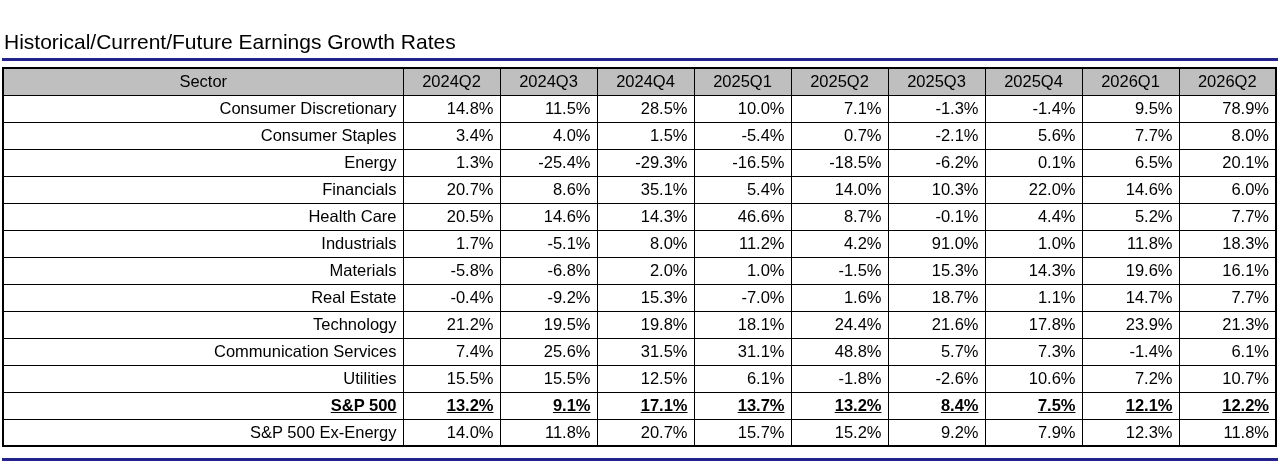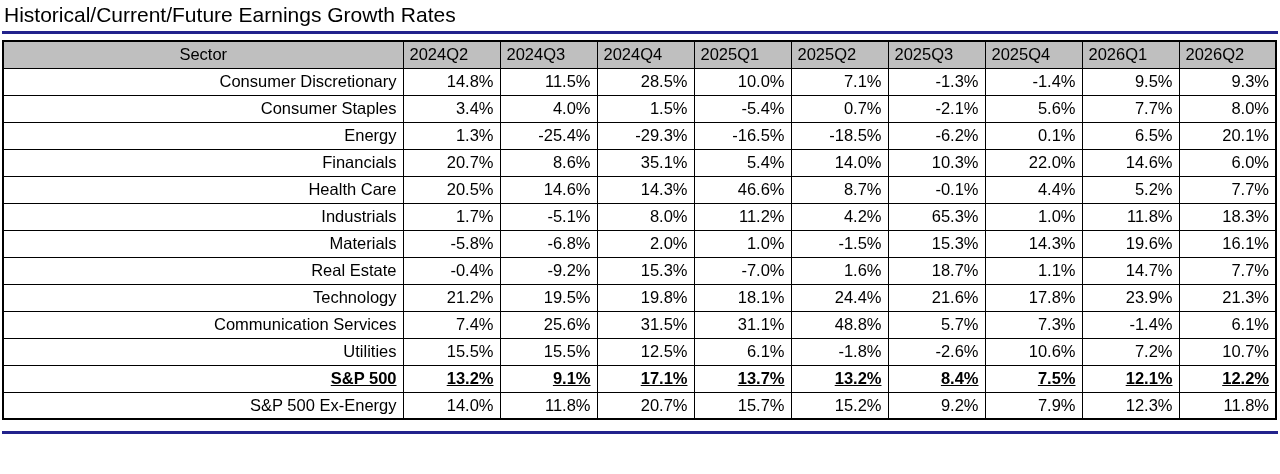--- a/index.html
+++ b/index.html
@@ -12,20 +12,21 @@
     background: #ffffff;
     font-family: "Liberation Sans", sans-serif;
     color: #000000;
     overflow: hidden;
   }
   .page {
     position: relative;
     width: 1280px;
     height: 440px;
     box-sizing: border-box;
+    margin-top: 27px;
   }
   .title {
     font-size: 21px;
     line-height: 26px;
     padding: 2px 0 3px 4px;
     color: #000;
     white-space: nowrap;
   }
   .title-rule {
     height: 3px;
@@ -55,21 +56,21 @@
     line-height: 19px;
     height: 27px;
     padding: 0 6px;
     box-sizing: border-box;
     white-space: nowrap;
     overflow: hidden;
   }
   table.earnings thead th {
     background: #bfbfbf;
     font-weight: normal;
-    text-align: left;
+    text-align: center;
   }
   table.earnings thead th.sector-head {
     text-align: center;
   }
   td.sector-name {
     text-align: right;
   }
   td.value {
     text-align: right;
   }
@@ -119,21 +120,21 @@
       <tr>
         <td class="sector-name">Consumer Discretionary</td>
         <td class="value">14.8%</td>
         <td class="value">11.5%</td>
         <td class="value">28.5%</td>
         <td class="value">10.0%</td>
         <td class="value">7.1%</td>
         <td class="value">-1.3%</td>
         <td class="value">-1.4%</td>
         <td class="value">9.5%</td>
-        <td class="value">9.3%</td>
+        <td class="value">78.9%</td>
       </tr>
       <tr>
         <td class="sector-name">Consumer Staples</td>
         <td class="value">3.4%</td>
         <td class="value">4.0%</td>
         <td class="value">1.5%</td>
         <td class="value">-5.4%</td>
         <td class="value">0.7%</td>
         <td class="value">-2.1%</td>
         <td class="value">5.6%</td>
@@ -176,21 +177,21 @@
         <td class="value">5.2%</td>
         <td class="value">7.7%</td>
       </tr>
       <tr>
         <td class="sector-name">Industrials</td>
         <td class="value">1.7%</td>
         <td class="value">-5.1%</td>
         <td class="value">8.0%</td>
         <td class="value">11.2%</td>
         <td class="value">4.2%</td>
-        <td class="value">65.3%</td>
+        <td class="value">91.0%</td>
         <td class="value">1.0%</td>
         <td class="value">11.8%</td>
         <td class="value">18.3%</td>
       </tr>
       <tr>
         <td class="sector-name">Materials</td>
         <td class="value">-5.8%</td>
         <td class="value">-6.8%</td>
         <td class="value">2.0%</td>
         <td class="value">1.0%</td>

